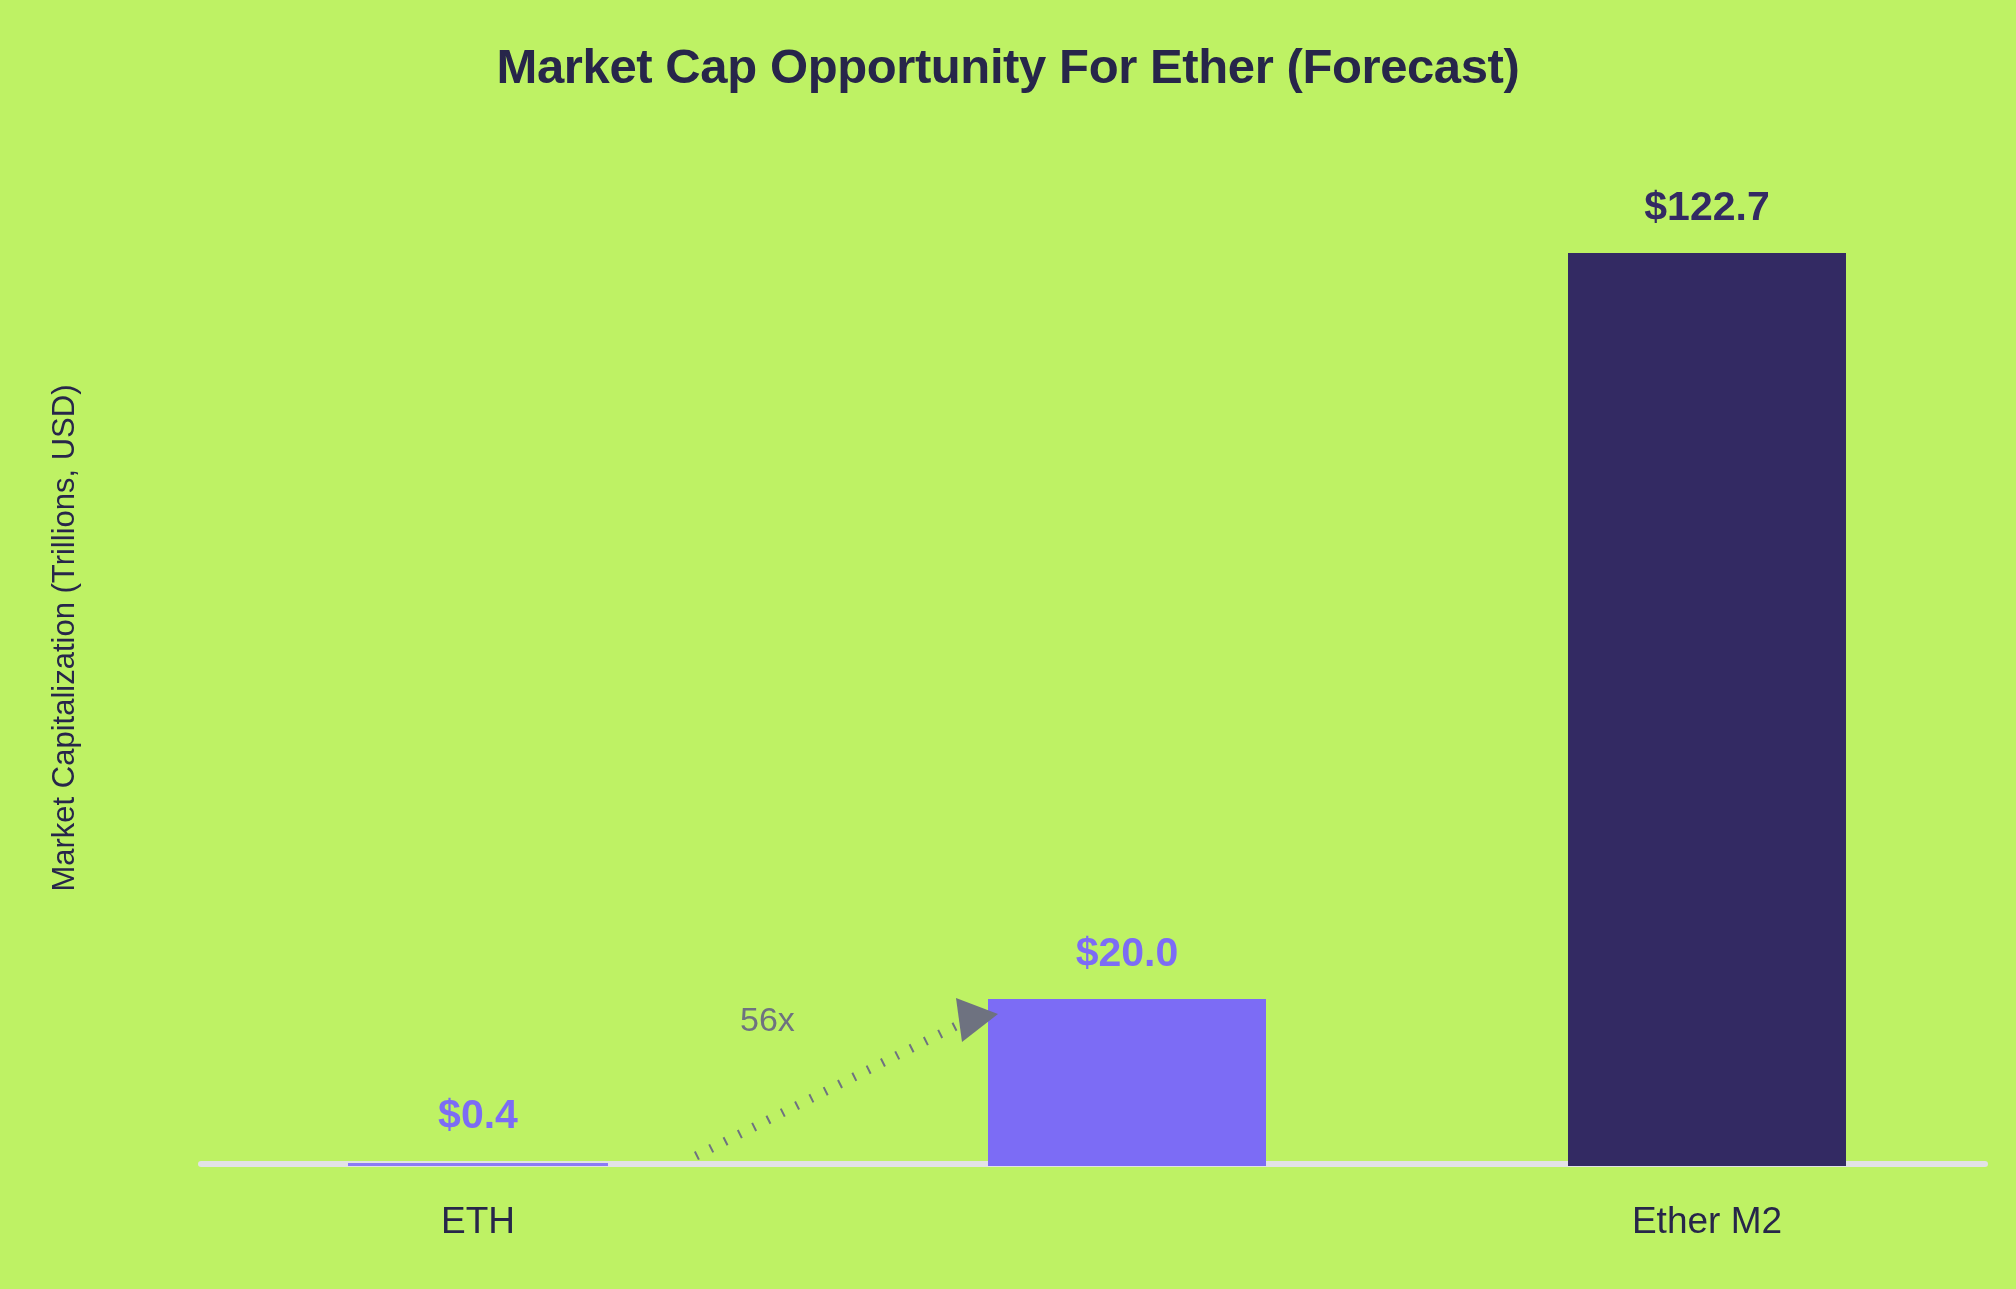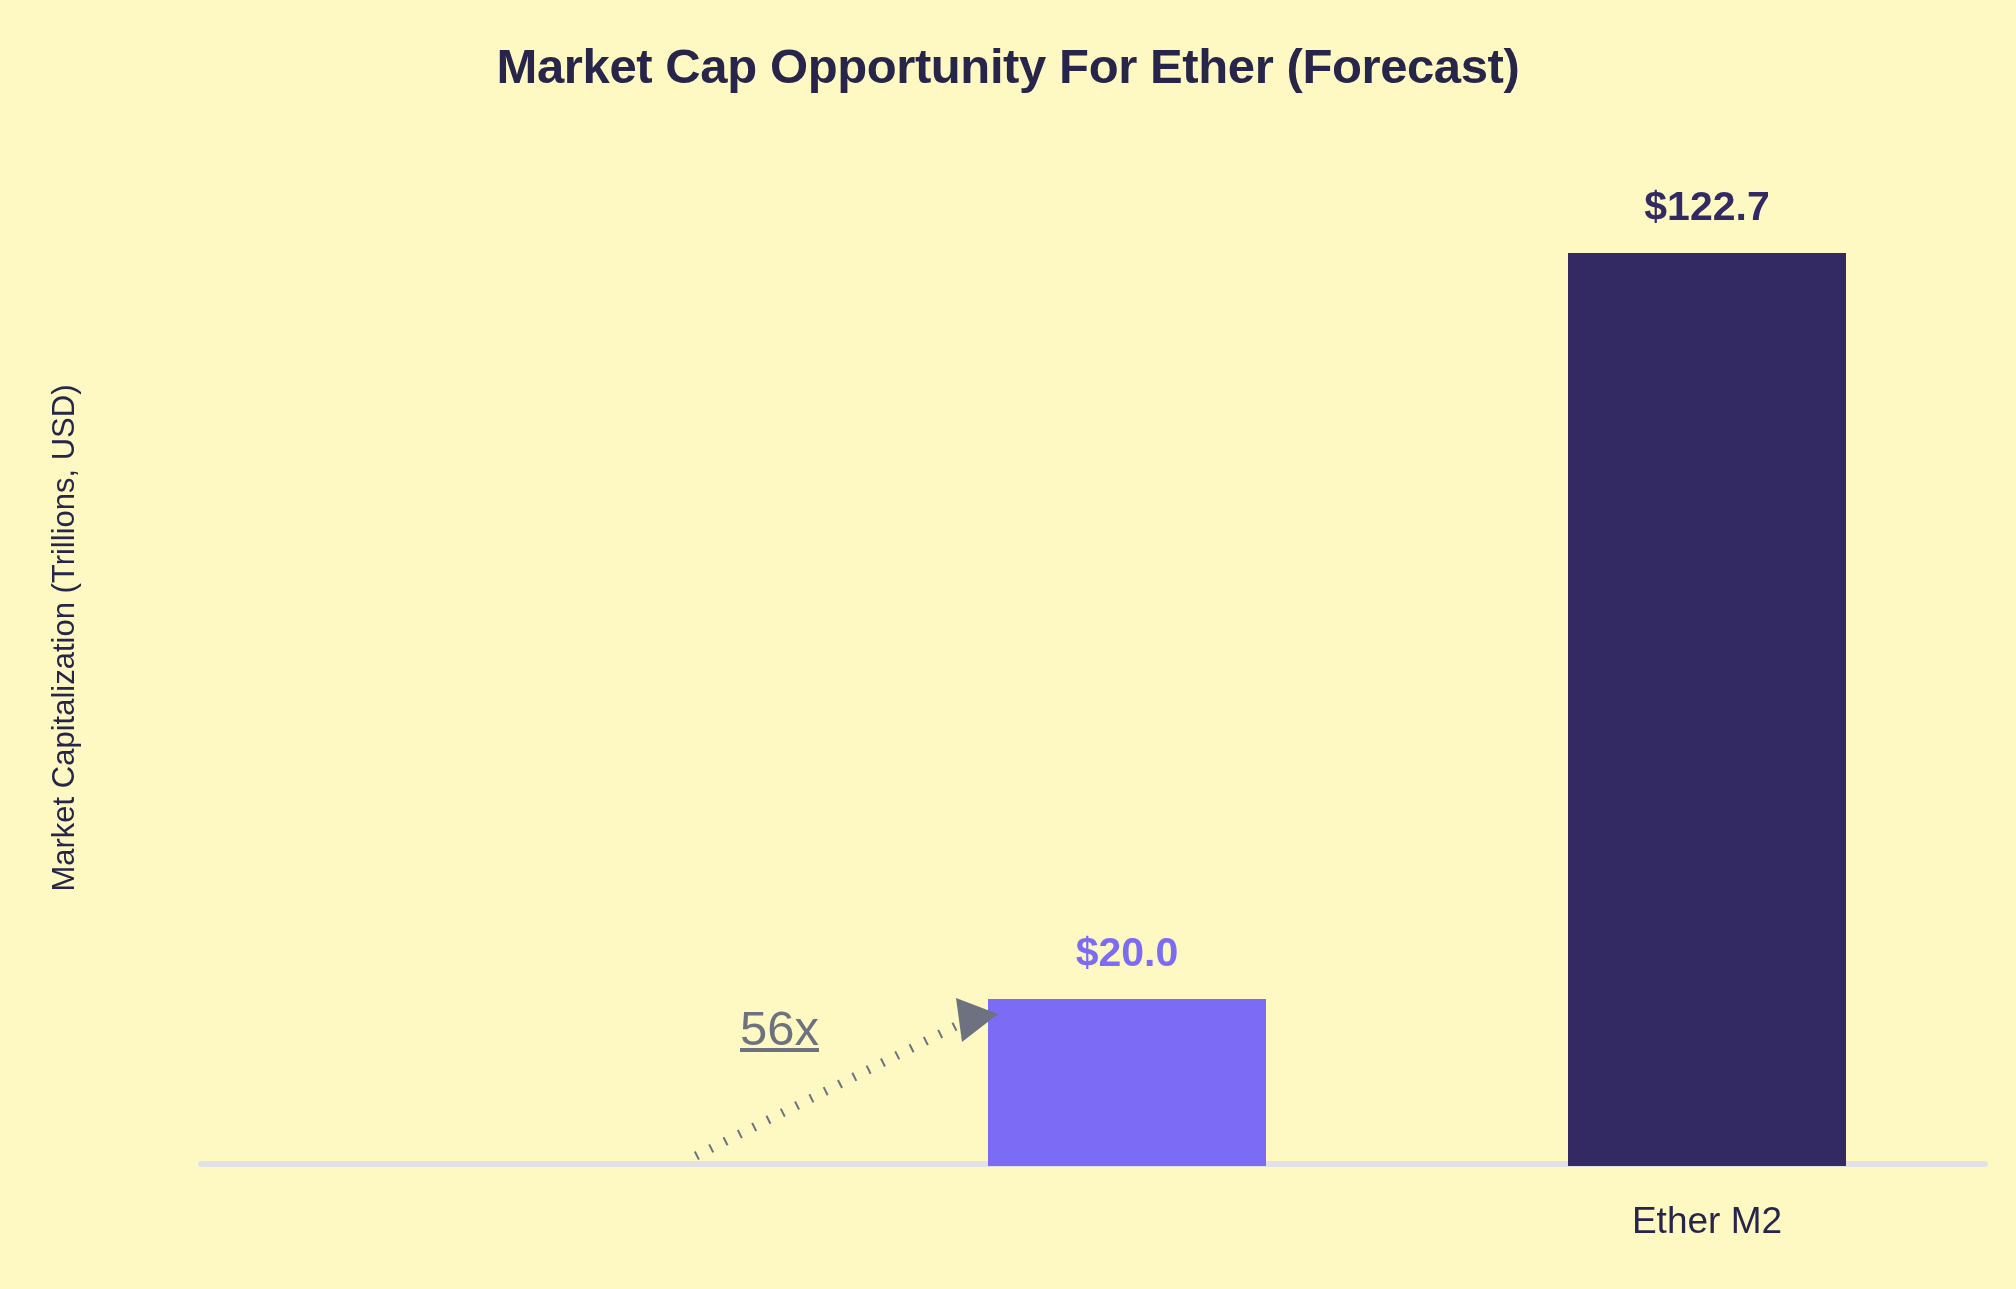--- a/index.html
+++ b/index.html
@@ -9,21 +9,21 @@
     height: 1289px;
     background: #ffffff;
     font-family: "Liberation Sans", sans-serif;
     overflow: hidden;
   }
 
   #chart-root {
     position: relative;
     width: 2016px;
     height: 1289px;
-    background: #fef9c3;
+    background: #bef264;
   }
 
   
   #chart-title {
     position: absolute;
     left: 0;
     top: 38px;
     width: 2016px;
     text-align: center;
     font-size: 49px;
@@ -106,39 +106,43 @@
     top: 980px;
     width: 330px;
     height: 200px;
     pointer-events: none;
   }
 
   #annotation-label {
     position: absolute;
     left: 740px;
     top: 1000px;
-    font-size: 49px;
+    font-size: 34px;
     color: #6E7280;
     white-space: nowrap;
-    text-decoration: underline;
   }
 </style>
 </head>
 <body>
 
 <div id="chart-root">
 
   <div id="chart-title">Market Cap Opportunity For Ether (Forecast)</div>
 
   <div id="y-axis-title">Market Capitalization (Trillions, USD)</div>
 
   <div id="plot-area">
 
     <div id="baseline"></div>
 
+    <div class="bar-group" style="left:100px; width:260px;">
+      <div class="bar" style="height:3px; background:#8B7BF7;"></div>
+      <div class="bar-value" style="bottom:28px; color:#7C6CF5;">$0.4</div>
+      <div class="cat-label">ETH</div>
+    </div>
 
     <div class="bar-group" style="left:740px; width:278px;">
       <div class="bar" style="height:167.5px; background:#7C6CF5;"></div>
       <div class="bar-value" style="bottom:190px; color:#7C6CF5;">$20.0</div>
     </div>
 
     <div class="bar-group" style="left:1320px; width:278px;">
       <div class="bar" style="height:913.3px; background:#332A63;"></div>
       <div class="bar-value" style="bottom:936px; color:#332A63;">$122.7</div>
       <div class="cat-label">Ether M2</div>

